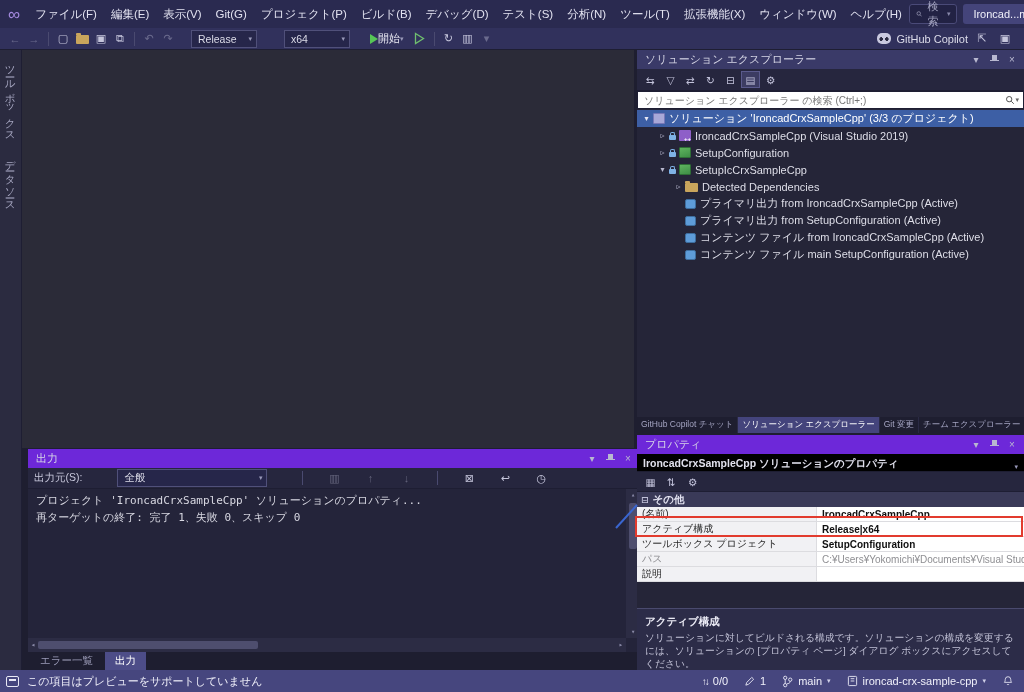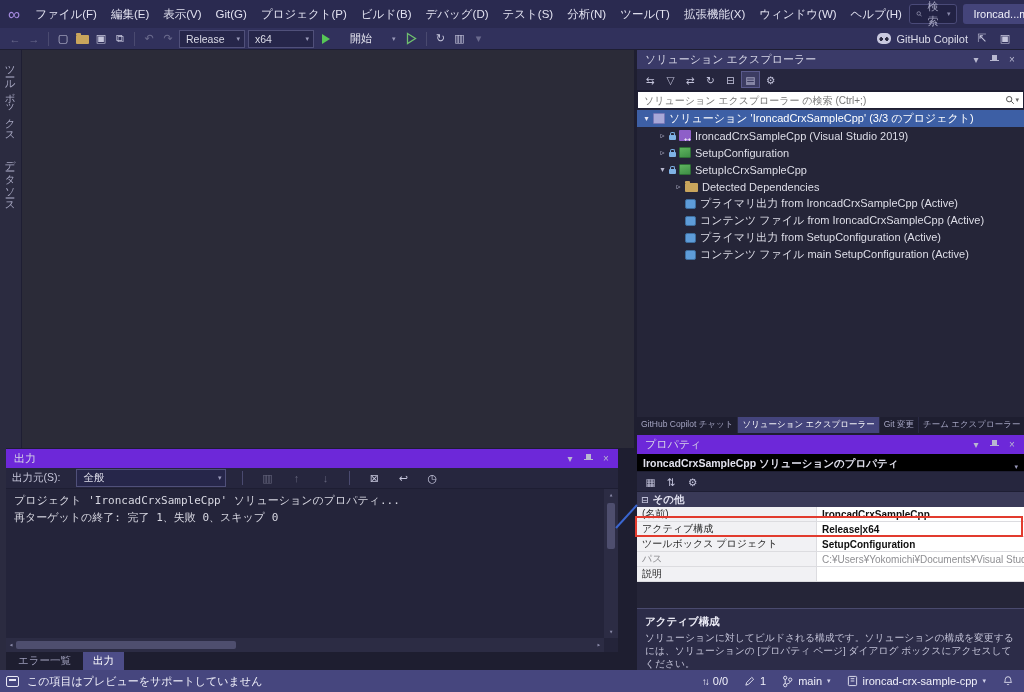--- a/index.html
+++ b/index.html
@@ -14,24 +14,24 @@
 .menu-item{padding:12px 7px;line-height:28px;font-size:11.5px;color:#E2E2F0;white-space:nowrap}
 #title-search{margin-left:auto;display:flex;align-items:center;gap:5px;width:70px;height:20px;background:#222244;border:1px solid #4A4A78;border-radius:3px;padding:0 6px;color:#A8A8C4;font-size:11px}
 #title-search .dd{margin-left:auto;font-size:7px;color:#8888AA}
 #window-title-box{margin-left:6px;height:20px;line-height:20px;padding:0 10px;background:#44447A;border-radius:3px;color:#F0F0FA;font-size:11px;white-space:nowrap}
 
 
 #toolbar{position:absolute;top:28px;left:0;width:1024px;height:22px;background:#31315C;display:flex;align-items:center;padding:0 6px;gap:1px;border-bottom:1px solid #1E1E33}
 .icon{display:inline-flex;align-items:center;justify-content:center;width:18px;height:18px;font-size:11px;color:#C6C6DC;flex:none}
 .dim{opacity:.38}
 .tsep{width:1px;height:14px;background:#4A4A70;margin:0 4px;flex:none}
-.combo{display:flex;align-items:center;height:18px;background:#26264A;border:1px solid #50507A;padding:0 4px 0 6px;font-size:10.5px;color:#DCDCE8;gap:6px;margin:0 1px}
+.combo{display:flex;align-items:center;height:18px;background:#26264A;border:1px solid #50507A;padding:0 4px 0 6px;font-size:10.5px;color:#DCDCE8;gap:6px;margin:0 13px}
 .combo .dd{font-size:7px;color:#9A9ABA;margin-left:auto}
 #config-combo{width:66px}#platform-combo{width:66px}
-#start-btn{display:flex;align-items:center;gap:20px;padding:0 6px;height:20px;color:#E8E8F2;font-size:11px}
+#start-btn{display:flex;align-items:center;gap:0;padding:0 6px;height:20px;color:#E8E8F2;font-size:11px}
 .play-tri{width:0;height:0;border-left:8px solid #56C656;border-top:5px solid transparent;border-bottom:5px solid transparent}
 #start-btn .dd{font-size:7px;color:#9A9ABA}
 #copilot-cluster{margin-left:auto;display:flex;align-items:center;gap:5px;font-size:11px;color:#DCDCEA;padding-right:4px}
 #copilot-badge{width:14px;height:11px;border-radius:5px;background:radial-gradient(circle at 30% 55%,#2A2A40 1.6px,transparent 2px),radial-gradient(circle at 70% 55%,#2A2A40 1.6px,transparent 2px),#C9C9DF}
 
 
 #left-strip{position:absolute;left:0;top:50px;width:22px;height:620px;background:#2B2B40;border-right:1px solid #1E1E33;padding-top:8px;display:flex;flex-direction:column;align-items:center;gap:16px}
 .vtab{writing-mode:vertical-rl;font-size:10.5px;color:#A6A6C0;letter-spacing:1px;white-space:nowrap}
 
 
@@ -40,22 +40,22 @@
 
 .panel-header{height:19px;display:flex;align-items:center;padding:0 4px 0 8px;background:#6d28d9;font-size:11px;color:#D6D6E6;flex:none}
 .panel-title{flex:1;white-space:nowrap;overflow:hidden}
 .ph-icons{display:flex;align-items:center;gap:2px}
 .phicon{width:16px;height:15px;display:inline-flex;align-items:center;justify-content:center;color:#B8B8D0;font-size:10px}
 .pin{display:inline-block;width:9px;height:9px;position:relative}
 .pin::before{content:"";position:absolute;left:2px;top:0;width:5px;height:5px;background:#B8B8D0}
 .pin::after{content:"";position:absolute;left:0;top:5px;width:9px;height:1px;background:#B8B8D0}
 
 
-#output-panel{position:absolute;left:6px;top:448px;width:612px;height:222px;background:#24243A;display:flex;flex-direction:column;border-top:1px solid #1E1E33}
-#output-toolbar{height:21px;display:flex;align-items:center;padding:0 6px;gap:11px;background:#26263E;border-bottom:1px solid #1E1E33;flex:none}
+#output-panel{position:absolute;left:28px;top:448px;width:612px;height:222px;background:#24243A;display:flex;flex-direction:column;border-top:1px solid #1E1E33}
+#output-toolbar{height:21px;display:flex;align-items:center;padding:0 6px;gap:18px;background:#26263E;border-bottom:1px solid #1E1E33;flex:none}
 #source-label{font-size:10.5px;color:#C8C8DC;margin-right:4px;white-space:nowrap}
 #output-source-combo{width:150px}
 #output-content{flex:1;position:relative;font-family:"DejaVu Sans Mono","Liberation Mono",monospace;font-size:11px;color:#D8D8E2;background:#24243A}
 .oline{padding:1px 8px;white-space:pre}
 #output-content .oline:first-child{padding-top:4px}
 #v-scroll{position:absolute;top:0;right:0;bottom:14px;width:14px;background:#2C2C44;display:flex;flex-direction:column;align-items:center}
 .sarrow{font-size:7px;color:#8A8AA8;height:12px;display:flex;align-items:center}
 #v-thumb{width:8px;height:46px;background:#4E4E6E;border-radius:2px;margin-top:2px}
 #v-scroll .bottom{margin-top:auto}
 #h-scroll{position:absolute;left:0;right:14px;bottom:0;height:14px;background:#2C2C44;display:flex;align-items:center;padding:0 3px}
@@ -319,26 +319,26 @@
           <span class="tlabel">Detected Dependencies</span>
         </div>
         <div class="tree-row ind2">
           <span class="tspacer"></span>
           <span class="ticon icon-output"></span>
           <span class="tlabel">プライマリ出力 from IroncadCrxSampleCpp (Active)</span>
         </div>
         <div class="tree-row ind2">
           <span class="tspacer"></span>
           <span class="ticon icon-output"></span>
-          <span class="tlabel">コンテンツ ファイル from IroncadCrxSampleCpp (Active)</span>
+          <span class="tlabel">プライマリ出力 from SetupConfiguration (Active)</span>
         </div>
         <div class="tree-row ind2">
           <span class="tspacer"></span>
           <span class="ticon icon-output"></span>
-          <span class="tlabel">プライマリ出力 from SetupConfiguration (Active)</span>
+          <span class="tlabel">コンテンツ ファイル from IroncadCrxSampleCpp (Active)</span>
         </div>
         <div class="tree-row ind2">
           <span class="tspacer"></span>
           <span class="ticon icon-output"></span>
           <span class="tlabel">コンテンツ ファイル main SetupConfiguration (Active)</span>
         </div>
       </div>
       <div id="panel-tabs">
         <span class="ptab">GitHub Copilot チャット</span>
         <span class="ptab active">ソリューション エクスプローラー</span>

